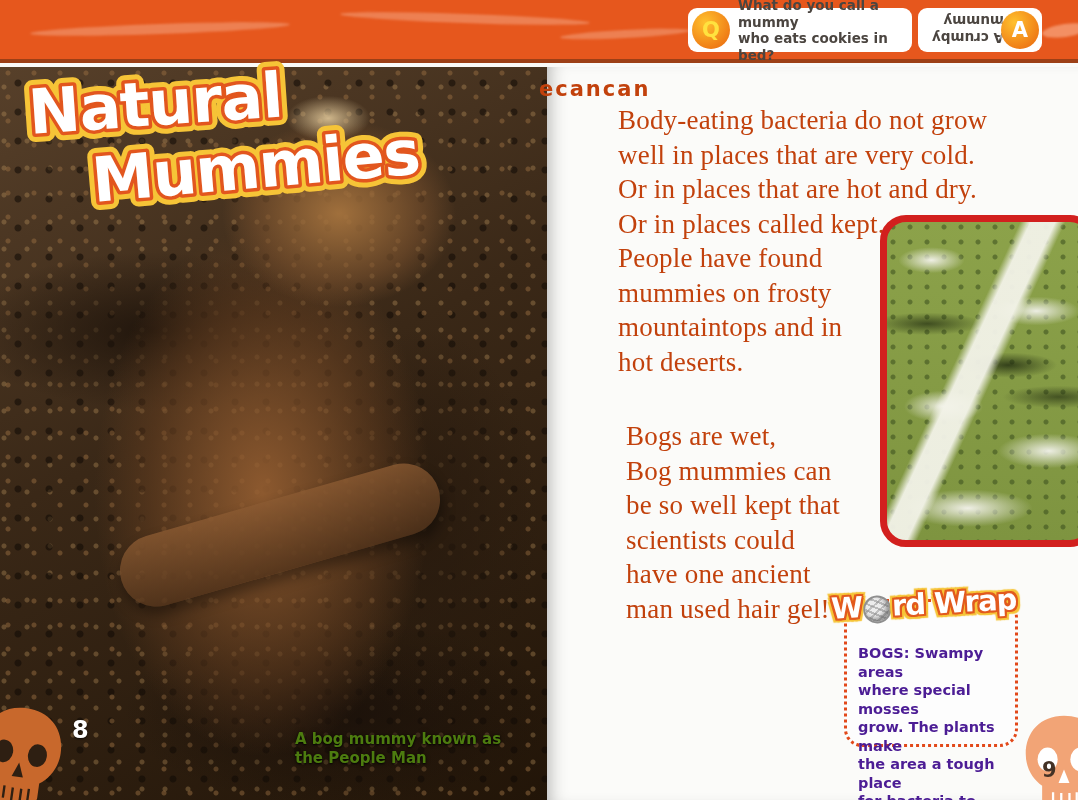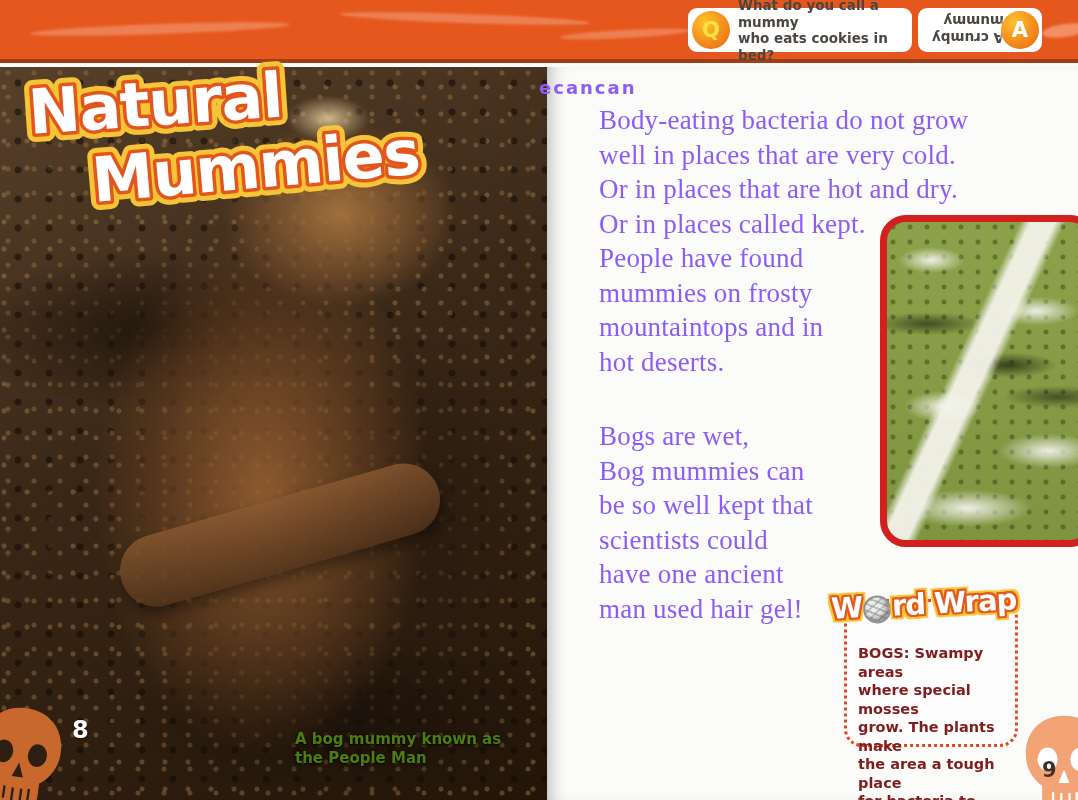--- a/index.html
+++ b/index.html
@@ -82,26 +82,26 @@
     text-shadow:1px 1px 2px #1b1b1b, 0 0 3px #333;
     margin-top:37px;
   }
   
   .right-page {
     position:absolute; left:547px; top:67px; width:531px; height:733px;
     background:#FBFBF9; box-shadow:inset 14px 0 18px -12px rgba(0,0,0,.3);
   }
   .overlay-text {
     position:absolute; left:-8px; top:10px; z-index:3;
-    color:#8b5cf6; font-weight:bold; font-size:18px; letter-spacing:2px;
-  }
-  .body-text { position:absolute; left:52px; font-family:"Liberation Serif","DejaVu Serif",serif;
-    font-size:27px; color:#8b5cf6; line-height:34.5px; letter-spacing:.2px; }
+    color:#c2410c; font-weight:bold; font-size:21px; letter-spacing:2px;
+  }
+  .body-text { position:absolute; left:71px; font-family:"Liberation Serif","DejaVu Serif",serif;
+    font-size:27px; color:#c2410c; line-height:34.5px; letter-spacing:.2px; }
   .para1 { top:36px; }
-  .para2 { top:352px; }
+  .para2 { top:352px;margin-left:8px; }
   .bog-photo {
     position:absolute; left:333px; top:148px; width:216px; height:332px;
     border:7px solid #D2201E; border-radius:26px; overflow:hidden; z-index:2;
     background:
       linear-gradient(115deg, transparent 38%, rgba(243,243,233,.95) 41% 48%, transparent 51%),
       radial-gradient(ellipse 46px 18px at 22% 12%, #EFEFE4, transparent 72%),
       radial-gradient(ellipse 60px 20px at 74% 28%, #ECEDE2, transparent 72%),
       radial-gradient(ellipse 55px 22px at 28% 58%, #F0F0E6, transparent 72%),
       radial-gradient(ellipse 70px 24px at 80% 72%, #EDEEE3, transparent 72%),
       radial-gradient(ellipse 90px 26px at 40% 90%, #EFEFE5, transparent 72%),
@@ -130,21 +130,21 @@
       repeating-linear-gradient(-40deg, rgba(140,140,140,.45) 0 2px, transparent 2px 7px),
       repeating-linear-gradient(25deg, #ECECEC 0 4px, #B9B9B9 4px 6px);
     box-shadow:inset -3px -3px 4px rgba(90,90,90,.6);
   }
   .ww-box {
     position:absolute; left:297px; top:532px; width:174px; height:148px;
     border:3px dotted #E2491A; border-radius:18px; z-index:3;
     padding:42px 0 0 11px; background:rgba(255,255,255,.6);
   }
   .ww-box .def-line {
-    font-size:14.5px; font-weight:bold; color:#7f1d1d; line-height:18.5px;
+    font-size:14.5px; font-weight:bold; color:#4c1d95; line-height:18.5px;
   }
 </style>
 </head>
 <body>
 
 <div class="page">
 
   <div class="banner">
     <div class="streak" style="left:30px; top:24px; width:260px; height:10px; transform:rotate(-2deg);"></div>
     <div class="streak" style="left:340px; top:14px; width:250px; height:9px; transform:rotate(2deg);"></div>

